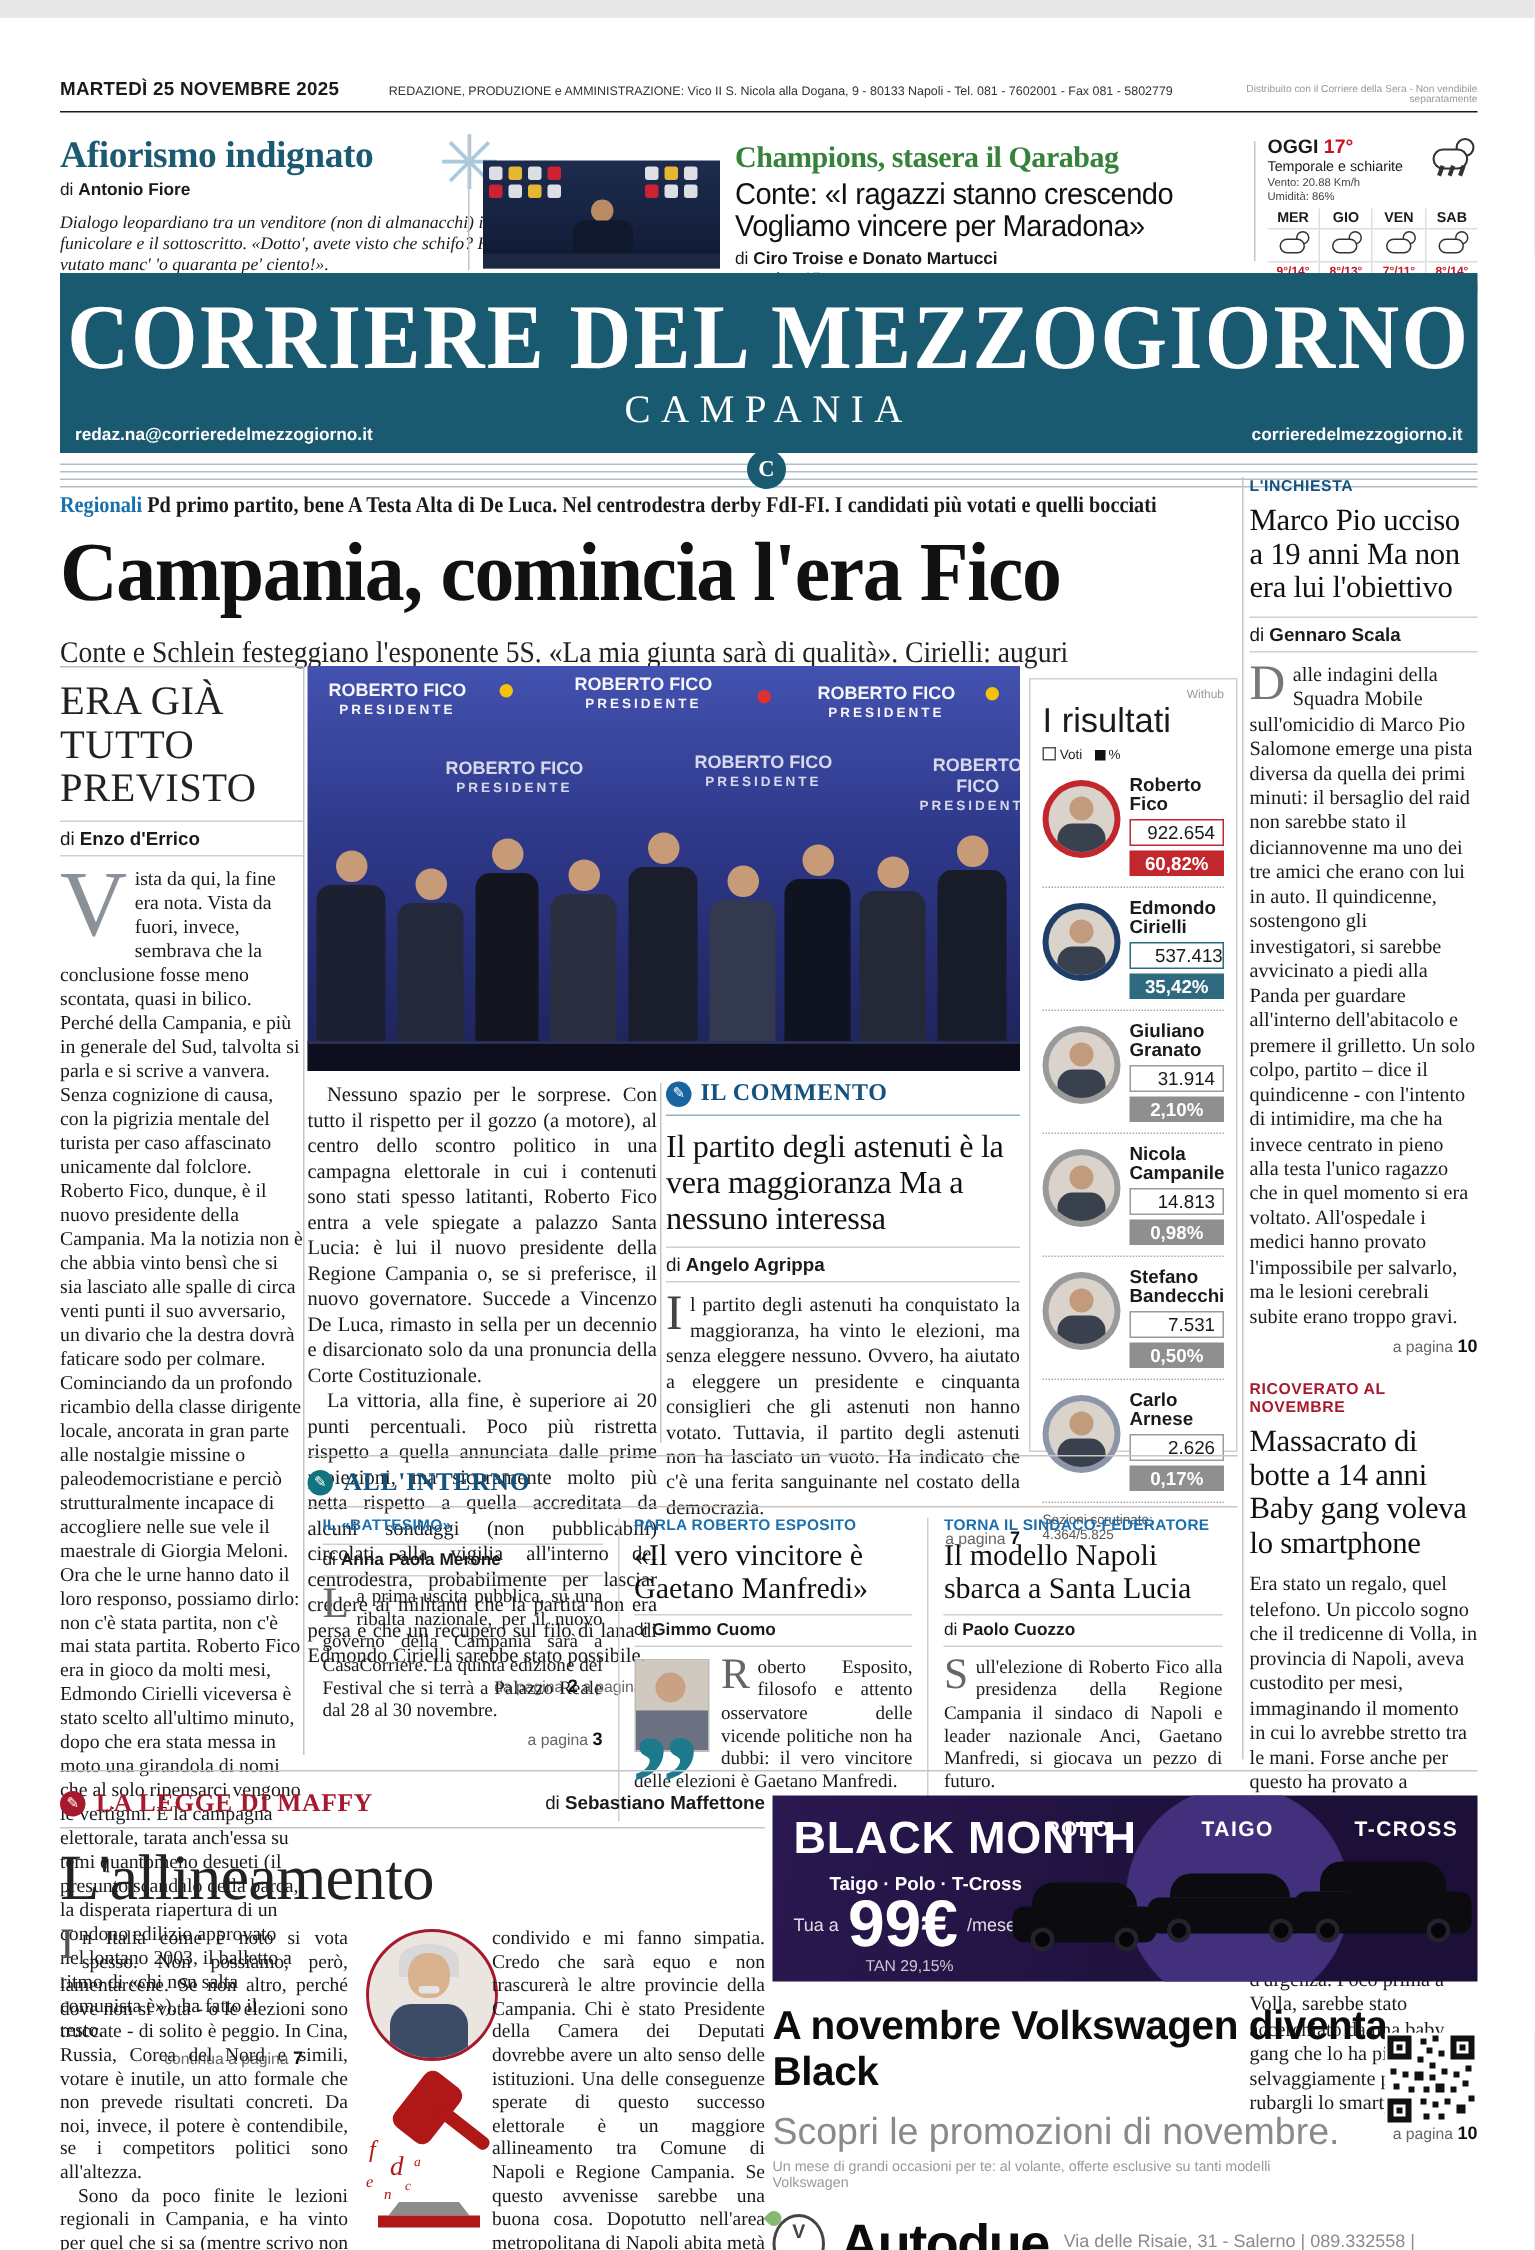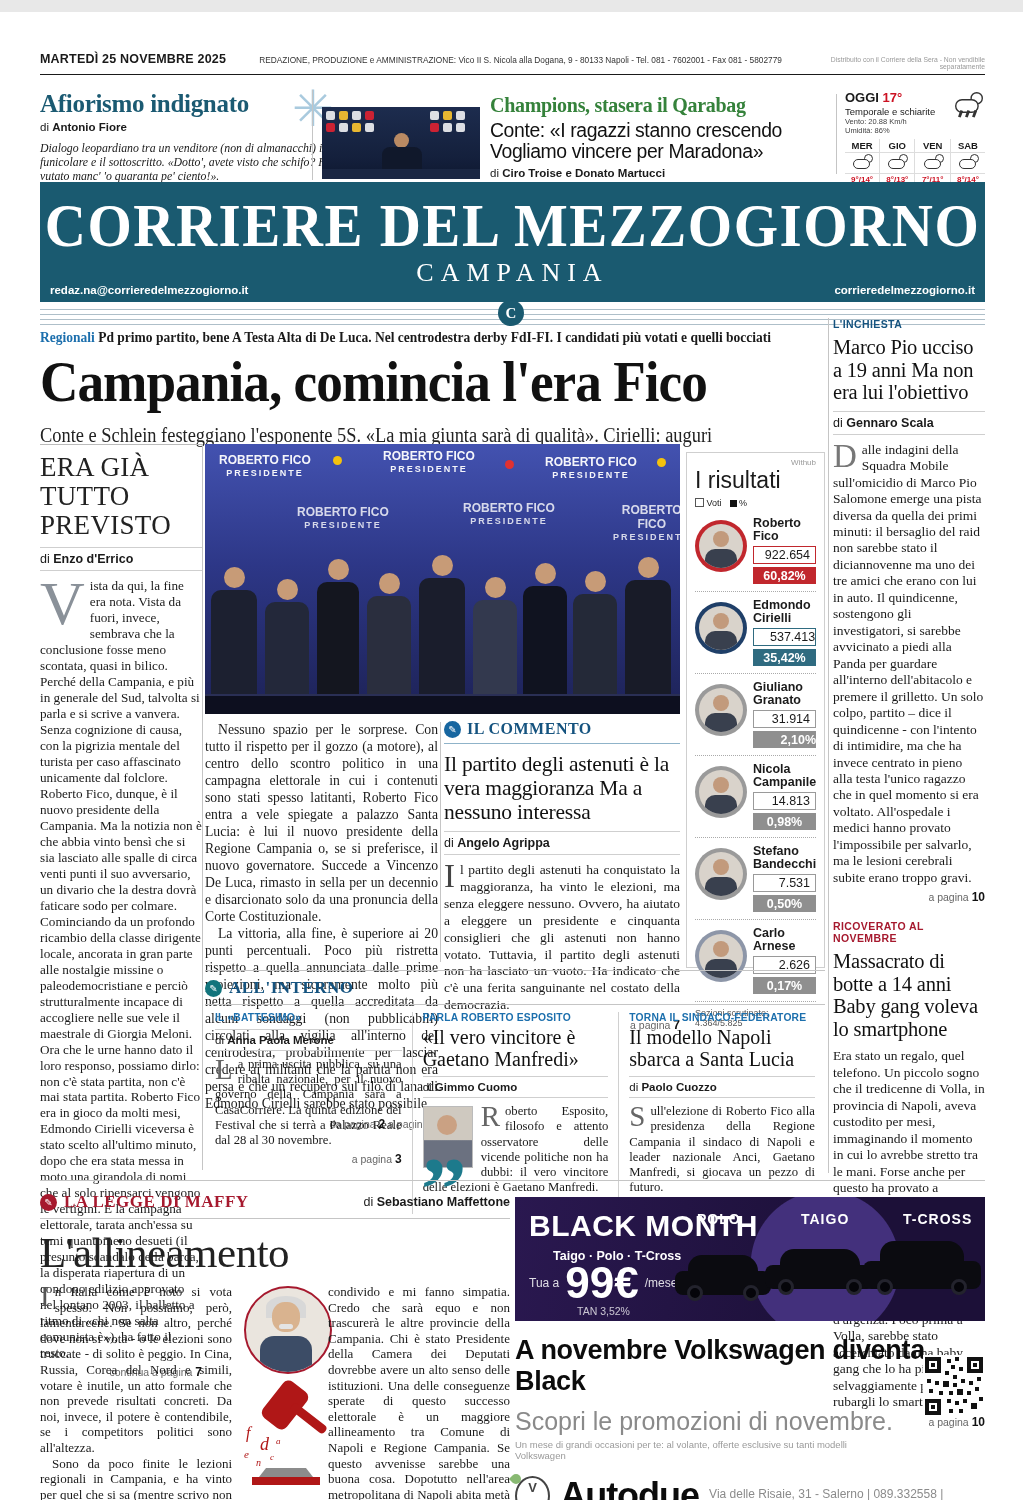--- a/index.html
+++ b/index.html
@@ -413,21 +413,21 @@
     </div>
     <div class="cand">
       <div class="cavatar" style="background: rgb(154, 154, 154);">
           <div class="inner">
             <div class="hd"></div>
             <div class="sh"></div>
           </div>
         </div>
       <div class="cn">Giuliano Granato</div>
       <div class="votes" style="border-color: rgb(154, 154, 154);">31.914</div>
-      <div class="pct" style="background: rgb(143, 143, 143); text-align: right;">2,10%</div>
+      <div class="pct" style="background: rgb(143, 143, 143);">2,10%</div>
     </div>
     <div class="cand">
       <div class="cavatar" style="background: rgb(154, 154, 154);">
           <div class="inner">
             <div class="hd"></div>
             <div class="sh"></div>
           </div>
         </div>
       <div class="cn">Nicola Campanile</div>
       <div class="votes" style="border-color: rgb(154, 154, 154);">14.813</div>
@@ -554,21 +554,21 @@
 
   <div id="ad">
     <div class="banner">
       <div class="bt">BLACK MONTH</div>
       <div class="models">Taigo · Polo · T-Cross</div>
       <div class="price">
         <span class="pp1">Tua a</span>
         <span class="pp2">99€</span>
         <span class="pp3">/mese</span>
       </div>
-      <div class="tan">TAN 3,52%</div>
+      <div class="tan">TAN 29,15%</div>
       <div class="carlbl" style="left:182px">POLO</div>
       <div class="carlbl" style="left:286px">TAIGO</div>
       <div class="carlbl" style="left:388px">T-CROSS</div>
       <div class="car" style="left:160px;top:58px;width:96px">
           <div class="top"></div>
           <div class="bodyc"></div>
           <div class="w1"></div>
           <div class="w2"></div>
         </div>
       <div class="car" style="left:250px;top:52px;width:110px">

